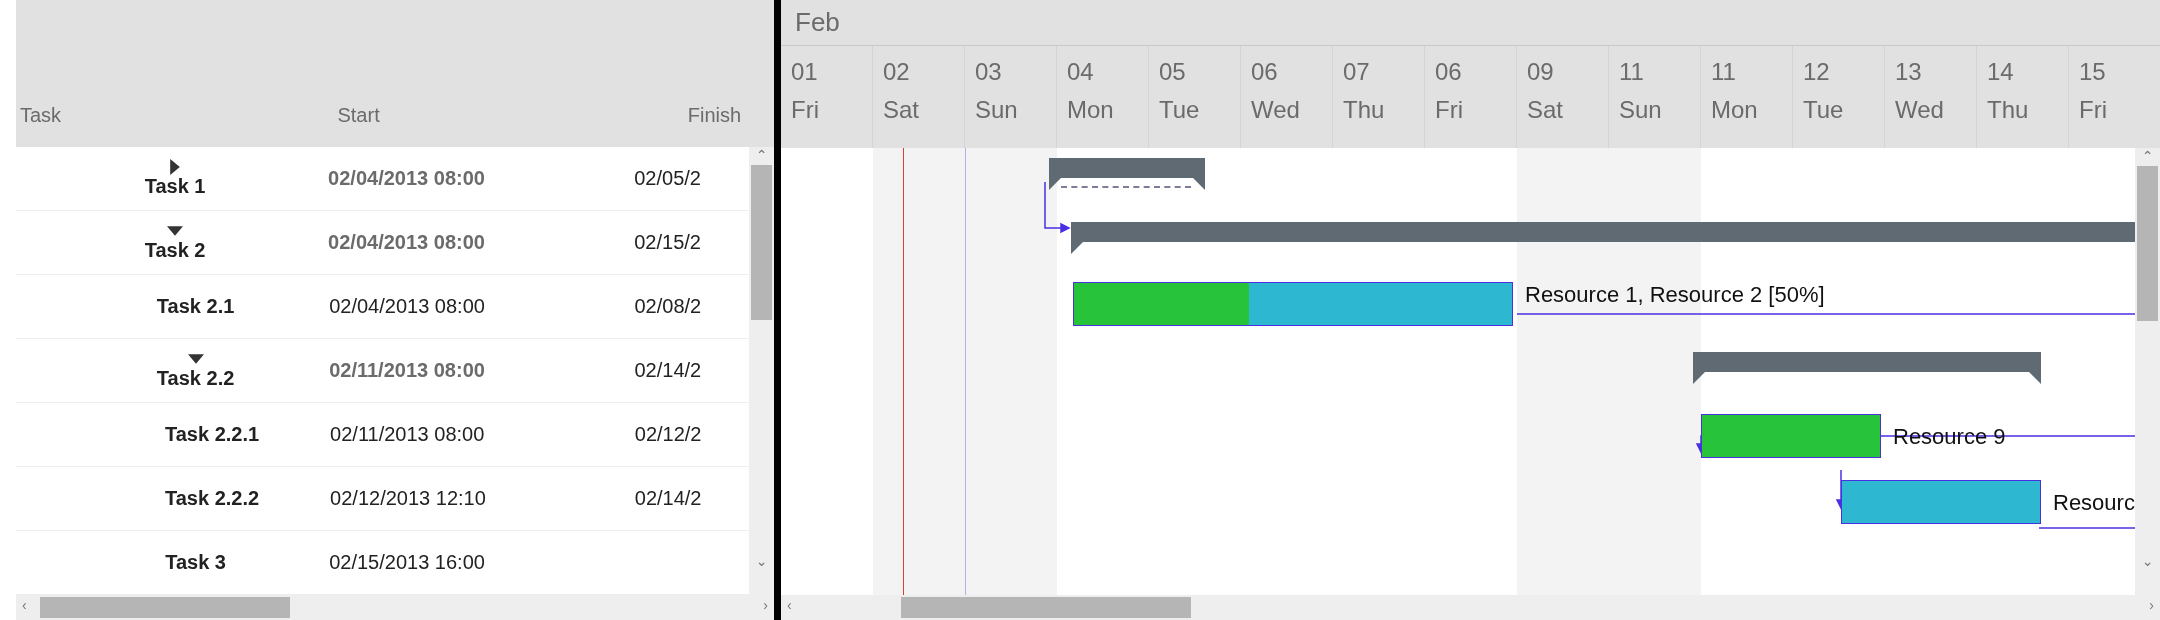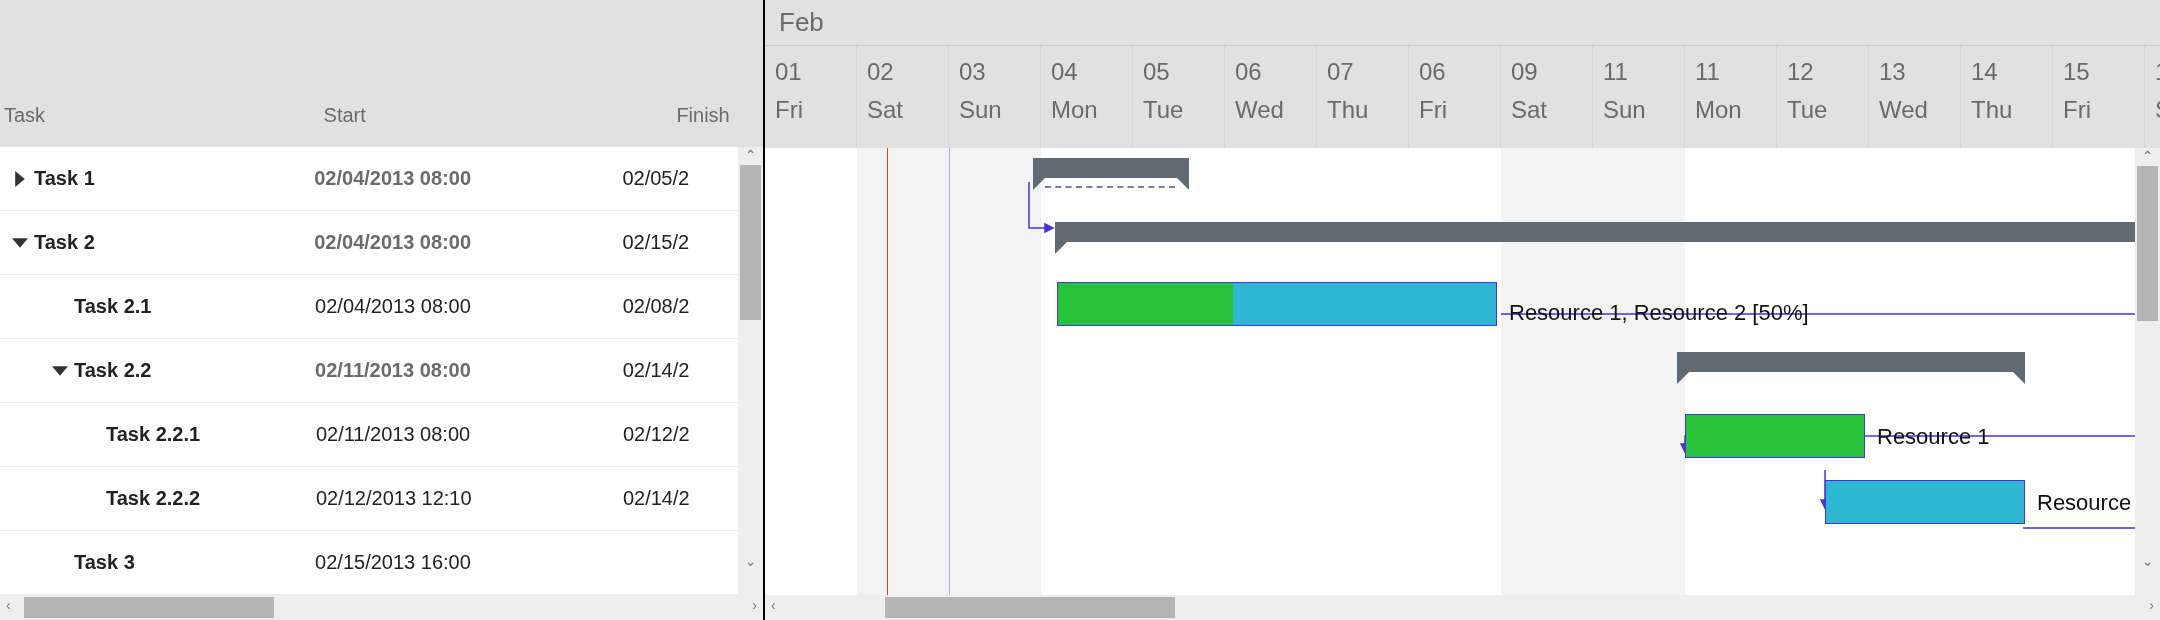--- a/index.html
+++ b/index.html
@@ -1,18 +1,18 @@
 <!DOCTYPE html>
 <html><head>
 <meta charset="utf-8">
 <style>
   * { box-sizing: border-box; }
   html, body { margin: 0; padding: 0; font-family: Arial, Helvetica, sans-serif; font-size: 20px; color: #222; }
   .app { display: flex; width: 2160px; height: 620px; background: #fff; }
-  .pane-left { width: 765px; min-width: 765px; display: flex; flex-direction: column; border-right: 2px solid #000000; }
+  .pane-left { width: 765px; min-width: 765px; display: flex; flex-direction: column; border-right: 7px solid #000000; margin-left: 16px; }
   .pane-right { flex: 1; display: flex; flex-direction: column; position: relative; overflow: hidden; }
 
   
   .hdr { background: #e1e1e1; color: #6b6b6b; }
   .hdr-left { height: 148px; display: flex; align-items: flex-end; padding: 0 0 20px 4px; }
   .hdr-left .col-task { width: 320px; }
   .hdr-left .col-start { width: 320px; }
   .hdr-left .col-finish { width: 120px; text-align: center; }
   .hdr-right { height: 148px; display: flex; flex-direction: column; }
   .hdr-month { height: 46px; border-bottom: 1px solid #c9c9c9; padding-left: 14px; font-size: 26px; display: flex; align-items: center; }
@@ -27,21 +27,21 @@
   .body-left-scroll .arrow-up { top: 0; }
   .body-left-scroll .arrow-dn { bottom: 26px; }
   .row { height: 64px; display: flex; align-items: center; padding-left: 6px; border-bottom: 1px solid #eee; }
   .row .carat { width: 28px; display: inline-flex; justify-content: center; }
   .row .carat svg { width: 16px; height: 16px; fill: #333; }
   .row .tname { font-weight: 700; }
   .row.parent .tname { font-weight: 700; }
   .row.parent .tstart { color: #6b6b6b; font-weight: 700; }
   .row .tstart { width: 320px; }
   .row .tfinish { width: 120px; white-space: nowrap; overflow: hidden; }
-  .row .tname-wrap { width: 320px; display: flex; align-items: center; }
+  .row .tname-wrap { width: 320px; display: flex; align-items: center; flex-direction: column; }
   .indent-1 { padding-left: 40px; }
   .indent-2 { padding-left: 72px; text-align: right; }
 
   
   .hscroll-left { height: 25px; background: #eee; position: relative; }
   .hscroll-left .thumb-h { position: absolute; left: 24px; top: 2px; bottom: 2px; width: 250px; background: #b5b5b5; }
   .hscroll-left .arr-l, .hscroll-left .arr-r { position: absolute; top: 2px; font-size: 14px; color: #777; }
   .hscroll-left .arr-l { left: 6px; }
   .hscroll-left .arr-r { right: 6px; }
 
@@ -286,28 +286,28 @@
       <div class="chart">
 
         <div class="summary-bar" style="left:268px; width:156px; top:10px;"></div>
         <div class="dash" style="left:280px; width:130px; top:38px;"></div>
         <div class="summary-bar" style="left:290px; width:1100px; top:74px;"></div>
 
         <div class="task-bar" style="left:292px; width:440px; top:134px;">
           <div class="prog" style="width:40%;"></div>
           <div class="rest" style="left:40%;"></div>
         </div>
-        <div class="task-label" style="left:744px; top:152px;">Resource 1, Resource 2 [50%]</div>
+        <div class="task-label" style="left:744px; top:134px;">Resource 1, Resource 2 [50%]</div>
 
         <div class="summary-bar" style="left:912px; width:348px; top:204px;"></div>
 
         <div class="task-bar" style="left:920px; width:180px; top:266px;">
           <div class="prog" style="width:100%;"></div>
         </div>
-        <div class="task-label" style="left:1112px; top:276px;">Resource 1</div>
+        <div class="task-label" style="left:1112px; top:276px;">Resource 9</div>
 
         <div class="task-bar" style="left:1060px; width:200px; top:332px;">
           <div class="rest" style="left:0;"></div>
         </div>
         <div class="task-label" style="left:1272px; top:342px;">Resource</div>
 
         <div class="milestone" style="left:1376px; top:406px;"></div>
       </div>
 
       <div class="body-right-vscroll">

